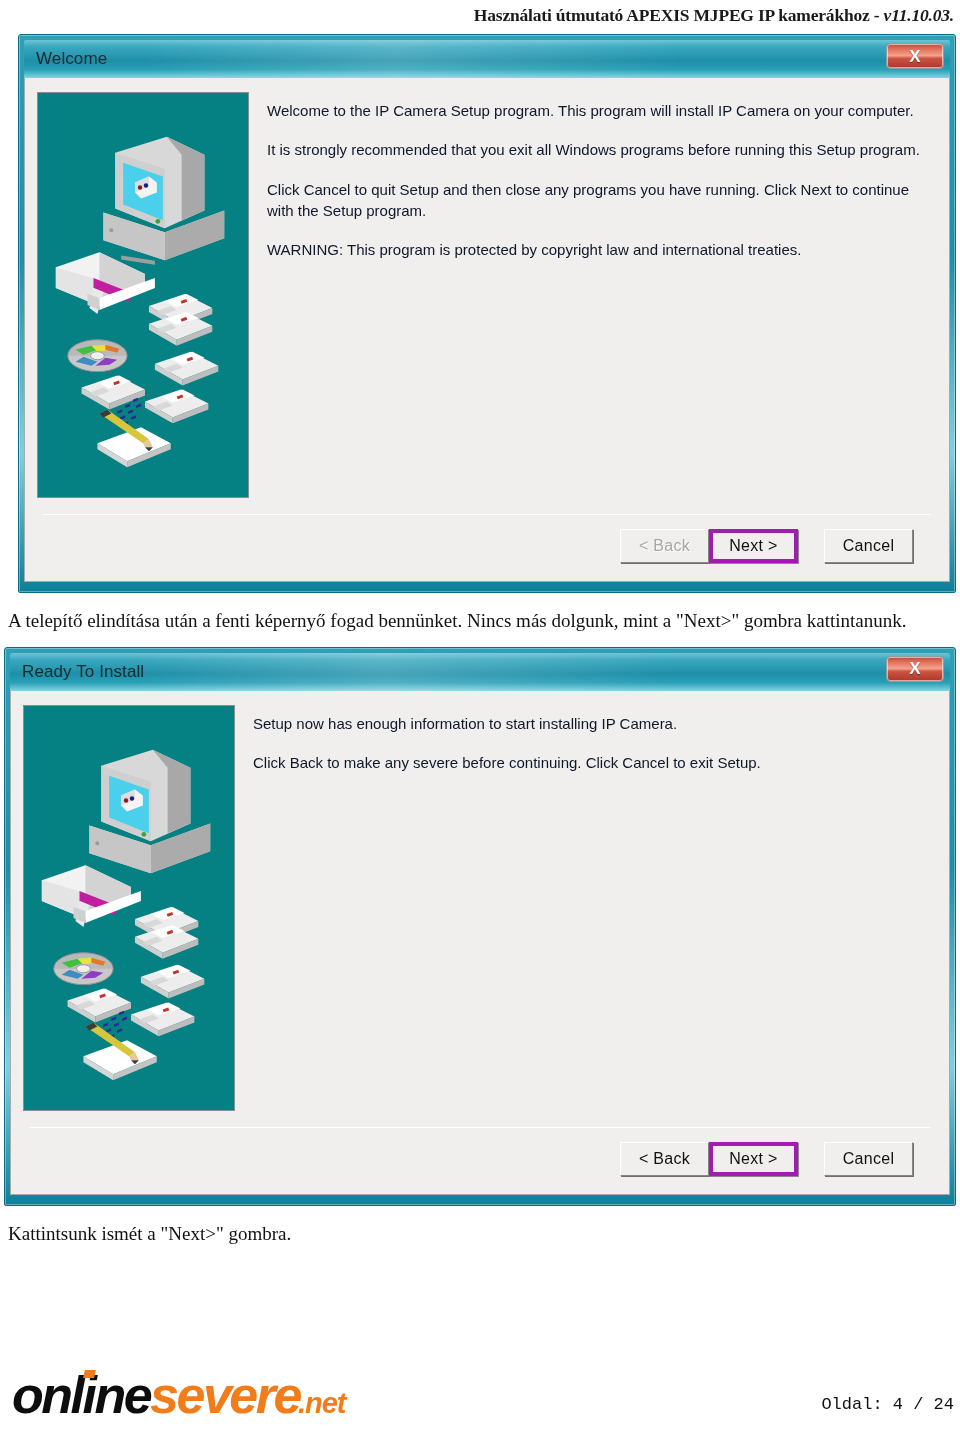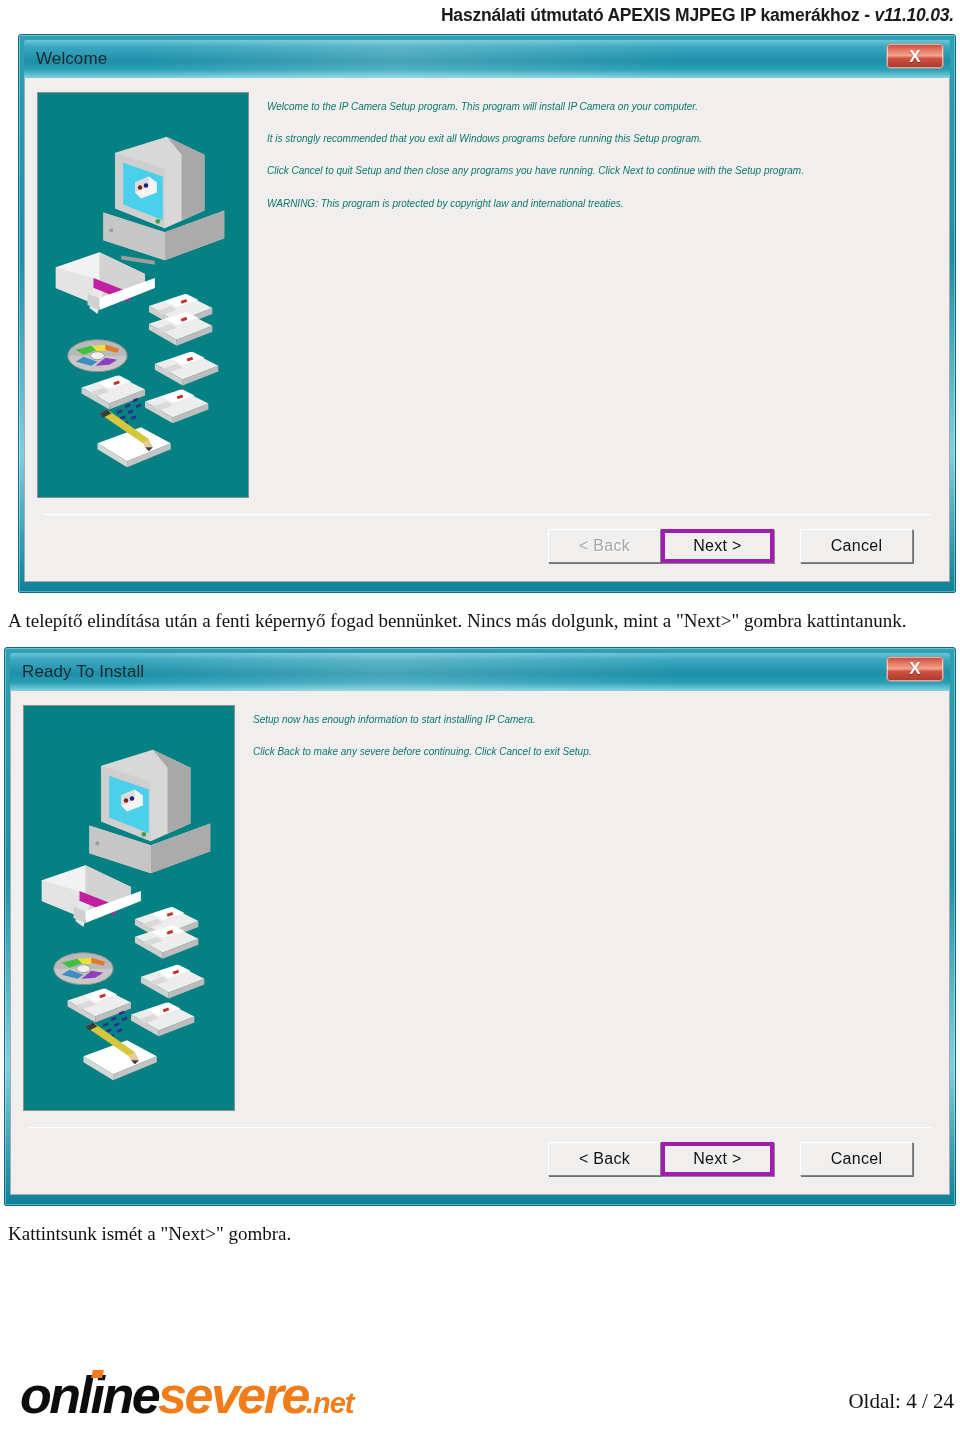--- a/index.html
+++ b/index.html
@@ -17,21 +17,21 @@
   
   .doc-header {
     width: 960px;
     height: 30px;
     display: flex;
     align-items: center;
     justify-content: flex-end;
     padding-right: 6px;
   }
   .doc-header-title {
-    font-family: Liberation Sans, sans-serif;
+    font-family: Liberation Serif, serif;
     font-weight: bold;
     font-size: 17.5px;
     color: #1a1a1a;
     letter-spacing: -0.2px;
     white-space: nowrap;
   }
   .doc-header-title .ver {
     font-style: italic;
   }
 
@@ -122,24 +122,23 @@
     width: 100%;
     height: 100%;
     display: block;
   }
 
   
   .dlg-text {
     flex: 1 1 auto;
     padding-top: 8px;
     font-family: "Liberation Sans", sans-serif;
-    font-size: 10px;
+    font-size: 15px;
     line-height: 1.42;
-    color: #0f766e;
-    font-style: italic;
+    color: #0f172a;
   }
   .dlg-text p { margin: 0 0 18px 0; }
   .dlg-text p.last { margin-bottom: 0; }
   .dlg-text p.gap-big { margin-bottom: 52px; }
 
   .dlg-sep {
     height: 1px;
     background: #a0a0a0;
     border-bottom: 1px solid #ffffff;
     margin: 16px 6px 14px 6px;
@@ -150,21 +149,21 @@
     display: flex;
     justify-content: flex-end;
     align-items: center;
     padding-right: 24px;
     padding-bottom: 6px;
   }
   .btn {
     font-family: "Liberation Sans", sans-serif;
     font-size: 16px;
     color: #111111;
-    width: 113px;
+    width: 89px;
     height: 34px;
     display: flex;
     align-items: center;
     justify-content: center;
     background: #f0efee;
     border: 1px solid #868686;
     border-top-color: #ffffff;
     border-left-color: #ffffff;
     box-shadow: 1px 1px 0 #6f6f6f;
     letter-spacing: 0.3px;
@@ -181,21 +180,21 @@
     font-family: "Liberation Serif", serif;
     font-size: 19px;
     line-height: 1.45;
     color: #111111;
     padding: 0 4px;
   }
 
   
   .footer {
     position: absolute;
-    left: 16px; right: 0;
+    left: 8px; right: 0;
     bottom: 6px;
     height: 62px;
     display: flex;
     align-items: flex-end;
     justify-content: space-between;
     padding: 0 6px 4px 4px;
   }
   .logo {
     font-family: "Liberation Sans", sans-serif;
     font-weight: bold;
@@ -217,22 +216,22 @@
   }
   .logo .idot {
     position: absolute;
     width: 11px; height: 8px;
     background: #f07d1a;
     top: -1px;
     left: 72px;
     transform: skewX(-12deg);
   }
   .page-num {
-    font-family: Liberation Serif, serif;
-    font-size: 21px;
+    font-family: Liberation Mono, monospace;
+    font-size: 17px;
     color: #111111;
     padding-bottom: 6px;
     white-space: nowrap;
   }
 </style>
 </head>
 <body>
 
 <div class="doc-header">
   <div class="doc-header-title"><span>Használati útmutató APEXIS MJPEG IP kamerákhoz - </span><span class="ver">v11.10.03.</span></div>

